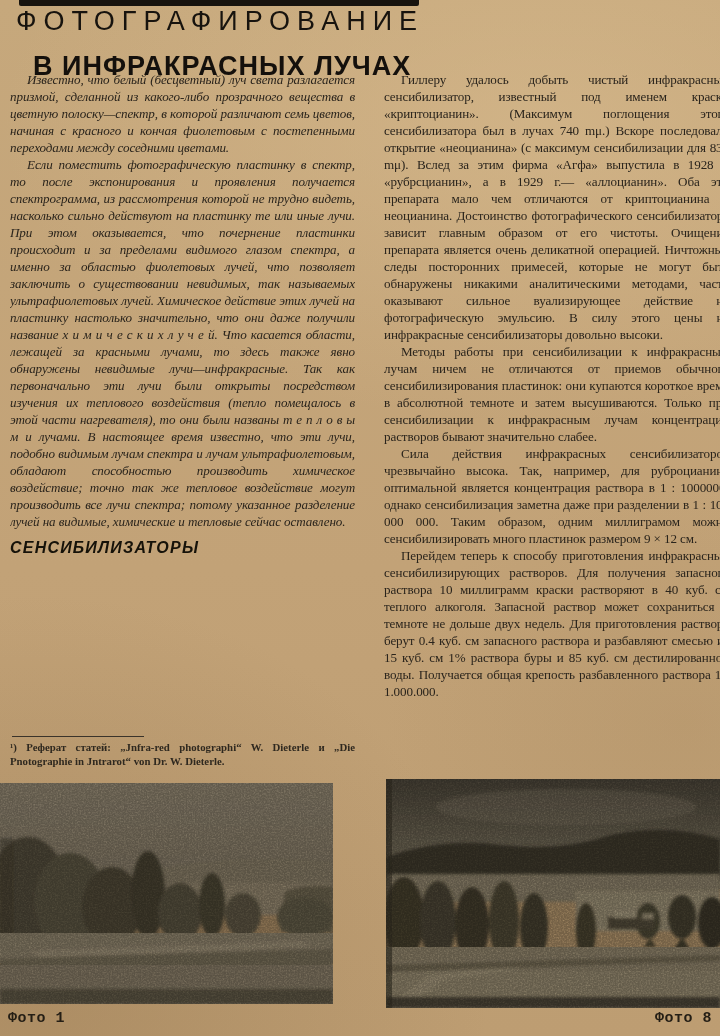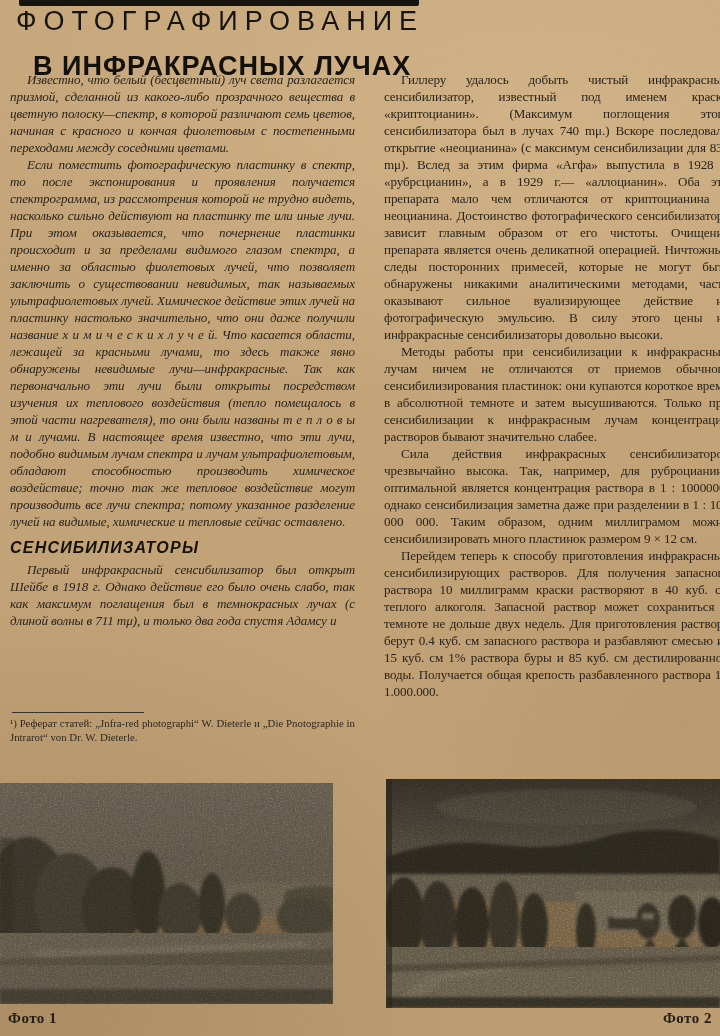--- a/index.html
+++ b/index.html
@@ -41,55 +41,55 @@
   .col-left{left:10px;height:662px;font-style:italic;}
   .col-right{left:384px;height:708px;}
   .col p{margin:0;text-indent:17px;}
   .sect-heading{
     margin:9px 0 5px 0;
     font-family:"Liberation Sans", sans-serif;
     font-size:16px;font-weight:bold;letter-spacing:1.2px;
     color:#161209;text-indent:0;
   }
   .footnote{
-    position:absolute;left:10px;top:712px;width:345px;
+    position:absolute;left:10px;top:736px;width:345px;
     font-size:10.8px;line-height:13.5px;text-align:justify;
     color:#2e281f;
+    font-weight:bold;
   }
   .footnote-rule{
     width:132px;height:0;border-top:1.5px solid #3a332a;margin:0 0 4px 2px;
   }
   .footnote p{margin:0;}
   .photo{position:absolute;overflow:hidden;}
   .photo-left{left:0;top:783px;width:333px;height:221px;}
   .photo-right{left:386px;top:779px;width:334px;height:229px;}
   .photo svg{display:block;}
   .caption{
     position:absolute;top:1010px;
-    font-family:Liberation Serif, serif;
+    font-family:Liberation Mono, monospace;
     font-size:15px;font-weight:bold;letter-spacing:.5px;color:#241e15;
   }
   .caption-left{left:8px;}
   .caption-right{right:8px;}
 </style>
 </head>
 <body>
 
 <div class="page">
 
   <div class="topbar"></div>
 
   <h1 class="title1">ФОТОГРАФИРОВАНИЕ</h1>
   <h1 class="title2">В ИНФРАКРАСНЫХ ЛУЧАХ</h1>
 
   <div class="col col-left">
     <p>Известно, что белый (бесцветный) луч света разлагается призмой, сделанной из какого-либо прозрачного вещества в цветную полоску—спектр, в которой различают семь цветов, начиная с красного и кончая фиолетовым с постепенными переходами между соседними цветами.</p>
     <p>Если поместить фотографическую пластинку в спектр, то после экспонирования и проявления получается спектрограмма, из рассмотрения которой не трудно видеть, насколько сильно действуют на пластинку те или иные лучи. При этом оказывается, что почернение пластинки происходит и за пределами видимого глазом спектра, а именно за областью фиолетовых лучей, что позволяет заключить о существовании невидимых, так называемых ультрафиолетовых лучей. Химическое действие этих лучей на пластинку настолько значительно, что они даже получили название х и м и ч е с к и х  л у ч е й. Что касается области, лежащей за красными лучами, то здесь также явно обнаружены невидимые лучи—инфракрасные. Так как первоначально эти лучи были открыты посредством изучения их теплового воздействия (тепло помещалось в этой части нагревателя), то они были названы т е п л о в ы м и  лучами. В настоящее время известно, что эти лучи, подобно видимым лучам спектра и лучам ультрафиолетовым, обладают способностью производить химическое воздействие; точно так же тепловое воздействие могут производить все лучи спектра; потому указанное разделение лучей на видимые, химические и тепловые сейчас оставлено.</p>
     <h2 class="sect-heading">СЕНСИБИЛИЗАТОРЫ</h2>
-    <p>Первый инфракрасный сенсибилизатор был открыт Шейбе в 1918 г. Однако действие его было очень слабо, так как максимум поглащения был в темнокрасных лучах (с длиной волны в 711 mμ), и только два года спустя Адамсу и</p>
   </div>
 
   <div class="footnote">
     <div class="footnote-rule"></div>
     <p>¹) Реферат статей: „Jnfra-red photographi“ W. Dieterle и „Die Pnotographie in Jntrarot“ von Dr. W. Dieterle.</p>
   </div>
 
   <div class="col col-right">
     <p>Гиллеру удалось добыть чистый инфракрасный сенсибилизатор, известный под именем краски «криптоцианин». (Максимум поглощения этого сенсибилизатора был в лучах 740 mμ.) Вскоре последовало открытие «неоцианина» (с максимум сенсибилизации для 830 mμ). Вслед за этим фирма «Агфа» выпустила в 1928 г. «рубрсцианин», а в 1929 г.— «аллоцианин». Оба эти препарата мало чем отличаются от криптоцианина и неоцианина. Достоинство фотографического сенсибилизатора зависит главным образом от его чистоты. Очищение препарата является очень деликатной операцией. Ничтожные следы посторонних примесей, которые не могут быть обнаружены никакими аналитическими методами, часто оказывают сильное вуализирующее действие на фотографическую эмульсию. В силу этого цены на инфракрасные сенсибилизаторы довольно высоки.</p>
     <p>Методы работы при сенсибилизации к инфракрасным лучам ничем не отличаются от приемов обычного сенсибилизирования пластинок: они купаются короткое время в абсолютной темноте и затем высушиваются. Только при сенсибилизации к инфракрасным лучам концентрации растворов бывают значительно слабее.</p>
@@ -190,15 +190,15 @@
         <path d="M0,186 L334,176 L334,182 L0,193 Z" fill="#6f6853" opacity="0.8" filter="url(#softR)"></path>
         <rect x="0" y="218" width="334" height="11" fill="#4a4537" filter="url(#softR)"></rect>
       </g>
       <rect x="0" y="0" width="6" height="229" fill="#2e2b22" opacity="0.6"></rect>
       <rect width="334" height="229" fill="#c2a578" opacity="0.10"></rect>
       <rect width="334" height="229" filter="url(#grainR)" opacity="0.38"></rect>
     </svg>
   </div>
 
   <div class="caption caption-left">Фото 1</div>
-  <div class="caption caption-right">Фото 2</div>
+  <div class="caption caption-right">Фото 8</div>
 
 </div>
 
 </body></html>

